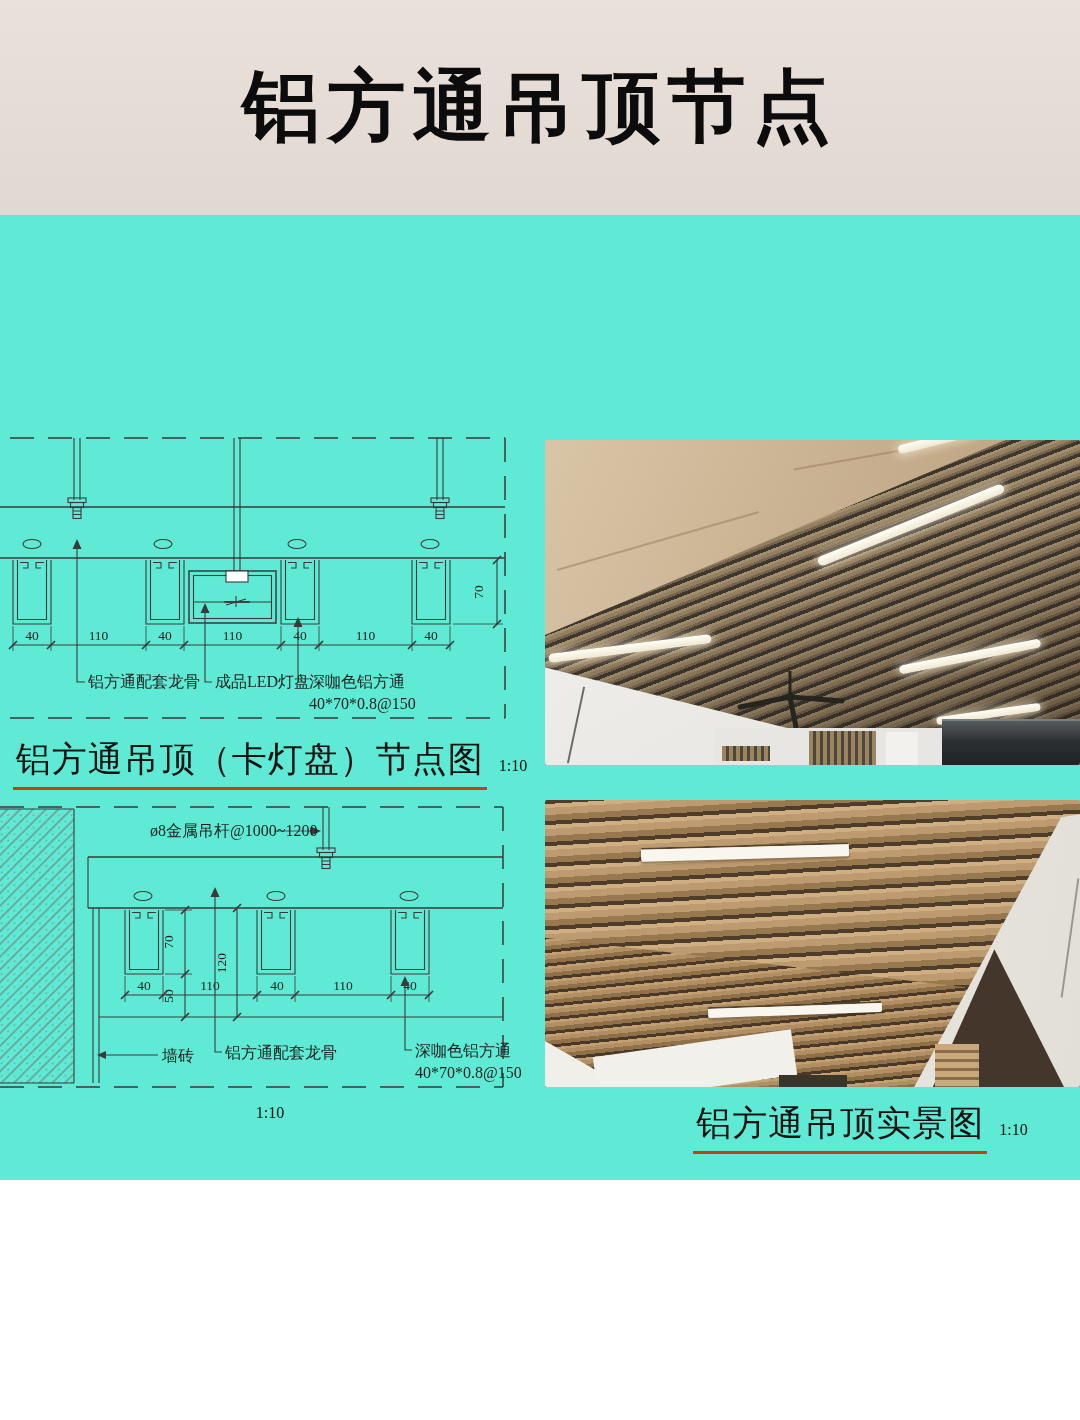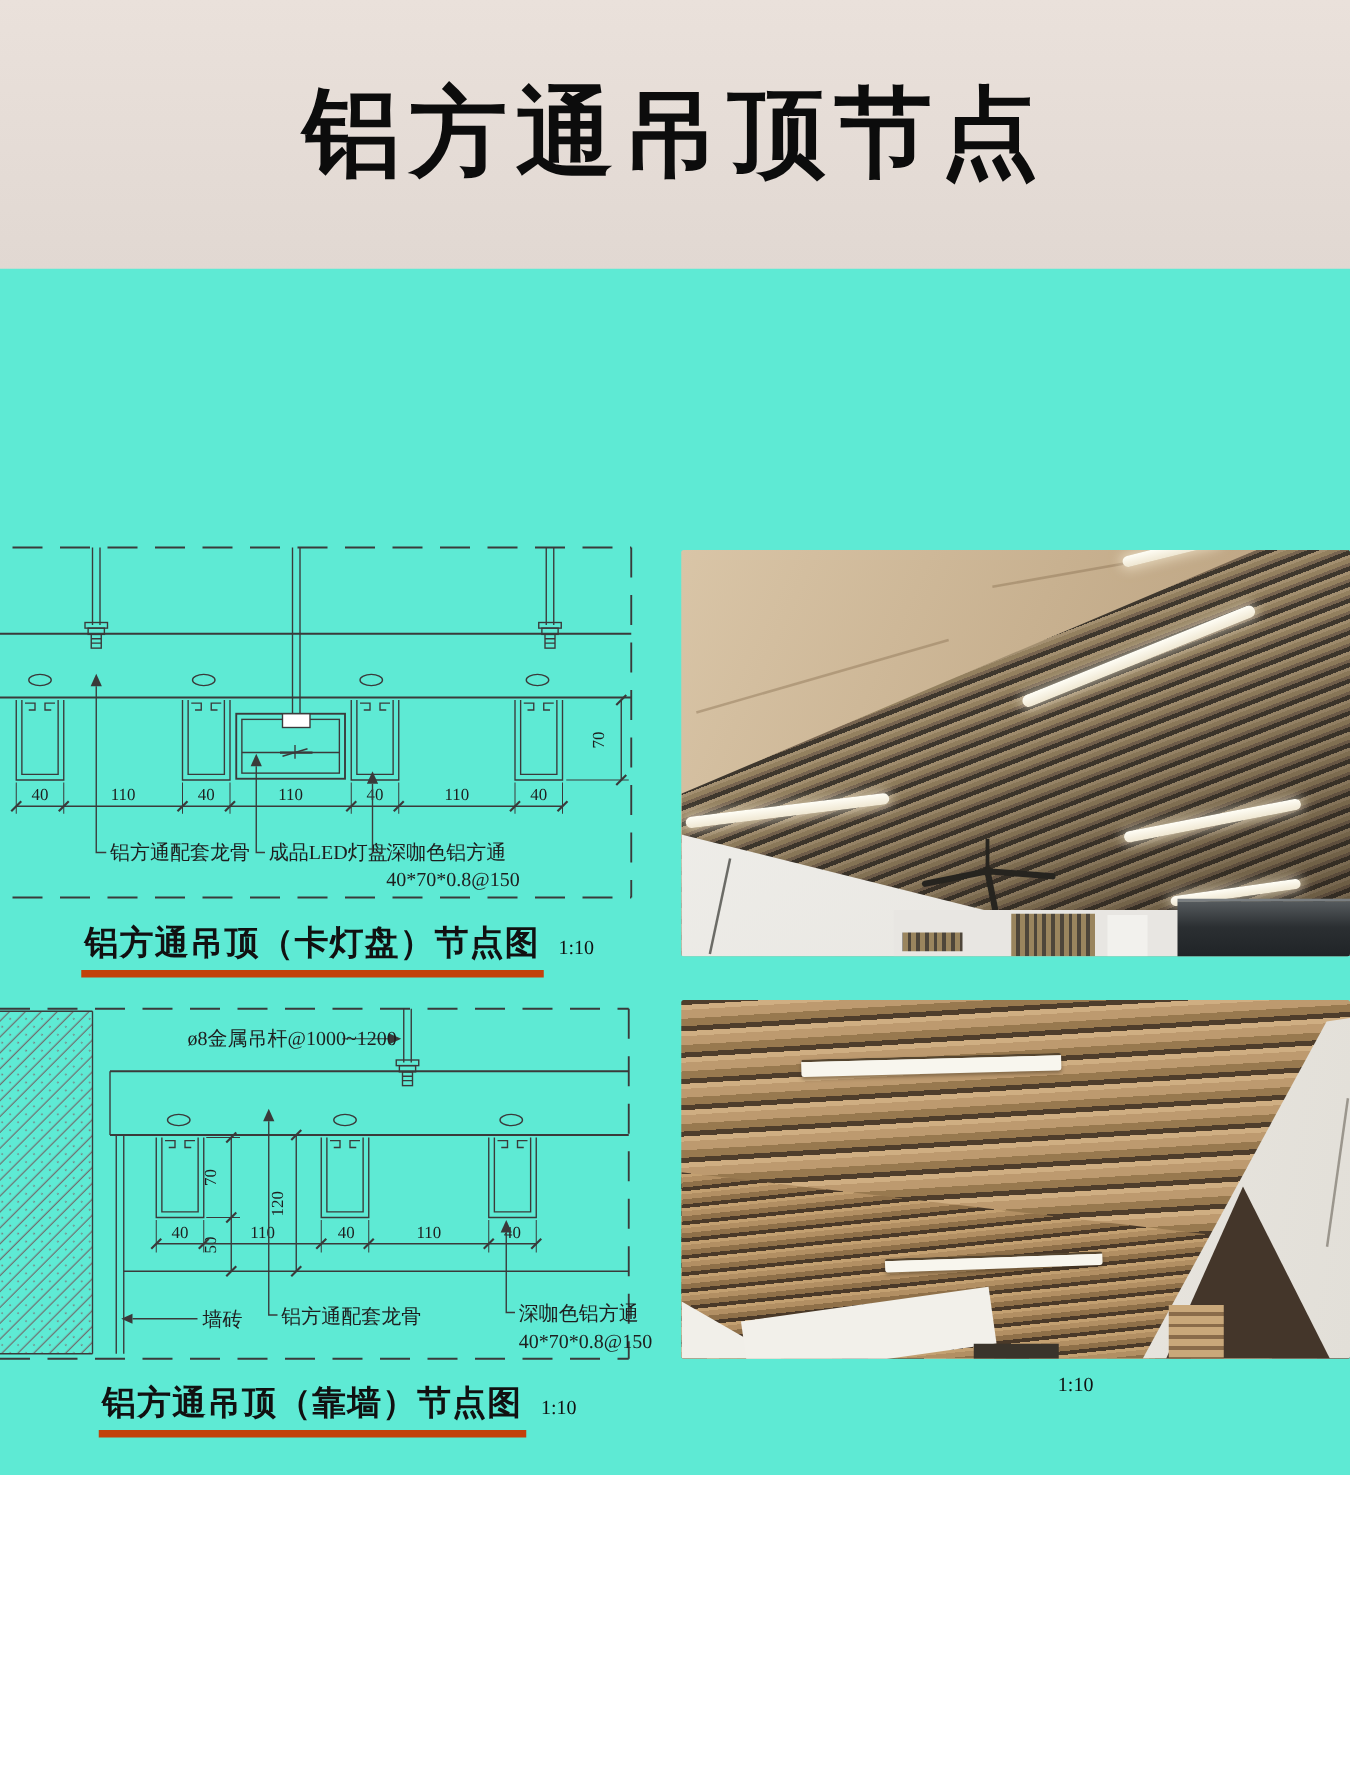--- a/index.html
+++ b/index.html
@@ -22,22 +22,22 @@
   .blk  { fill:#3a3a3a; stroke:none; }
   .wfill{ fill:#ffffff; }
   svg text { fill:#1e1e1e; font-family:"Liberation Serif", serif; }
   .dim { font-size:13.5px; text-anchor:middle; }
   .dimv{ font-size:13.5px; text-anchor:middle; }
   .lbl { font-size:16px; }
 
   
   .cap { position:absolute; display:flex; justify-content:center; align-items:baseline; gap:12px;
          font-family:"Liberation Serif", serif; color:#111; }
-  .cap .t { font-size:27px; font-weight:700; letter-spacing:1px;
-            border-bottom:6px solid #c2410c; padding:0 3px 4px; }
+  .cap .t { font-size:35px; font-weight:400; letter-spacing:1px;
+            border-bottom:3px solid #c2410c; padding:0 3px 4px; }
   .cap .s { font-size:16px; font-weight:400; }
 
   
   .photo { position:absolute; overflow:hidden; border-radius:2px; }
   .photo * { position:absolute; }
 
   .photo1 { left:545px; top:440px; width:535px; height:325px;
             background:linear-gradient(115deg,#d9c5a7 0%,#c8b190 45%,#b39977 100%); }
   .p1-seam { height:2px; background:rgba(140,115,85,.45); }
   .p1-slats { inset:0;
@@ -315,34 +315,34 @@
     </g>
     <g>
       <use href="#arrup" transform="translate(405,186)"></use>
       <path class="ln" d="M405,196 V260 H412"></path>
       <text class="lbl" x="415" y="266">深咖色铝方通</text>
       <text class="lbl" x="415" y="288">40*70*0.8@150</text>
     </g>
   </svg>
 
   <div class="cap" style="left:0;top:1104px;width:540px">
-    <span class="t">铝方通吊顶（靠墙）节点图</span>
     <span class="s">1:10</span>
   </div>
 
   <div class="photo photo2">
     <div class="p2-slats-dense"></div>
     <div class="bar2" style="left:96px;top:45px;width:208px;height:12px;transform:rotate(-1.5deg)"></div>
     <div class="bar2" style="left:163px;top:204px;width:174px;height:9px;transform:rotate(-2deg)"></div>
     <div class="p2-wallR"></div>
     <div class="p2-cable"></div>
     <div class="p2-wedge"></div>
     <div class="p2-stairs"></div>
     <div class="p2-wallBL"></div>
     <div class="p2-bandBL"></div>
     <div class="p2-dark"></div>
   </div>
 
   <div class="cap" style="left:545px;top:1100px;width:535px;transform:translateX(48px)">
+    <span class="t">铝方通吊顶实景图</span>
     <span class="s">1:10</span>
   </div>
 
 </div>
 
 </body></html>

